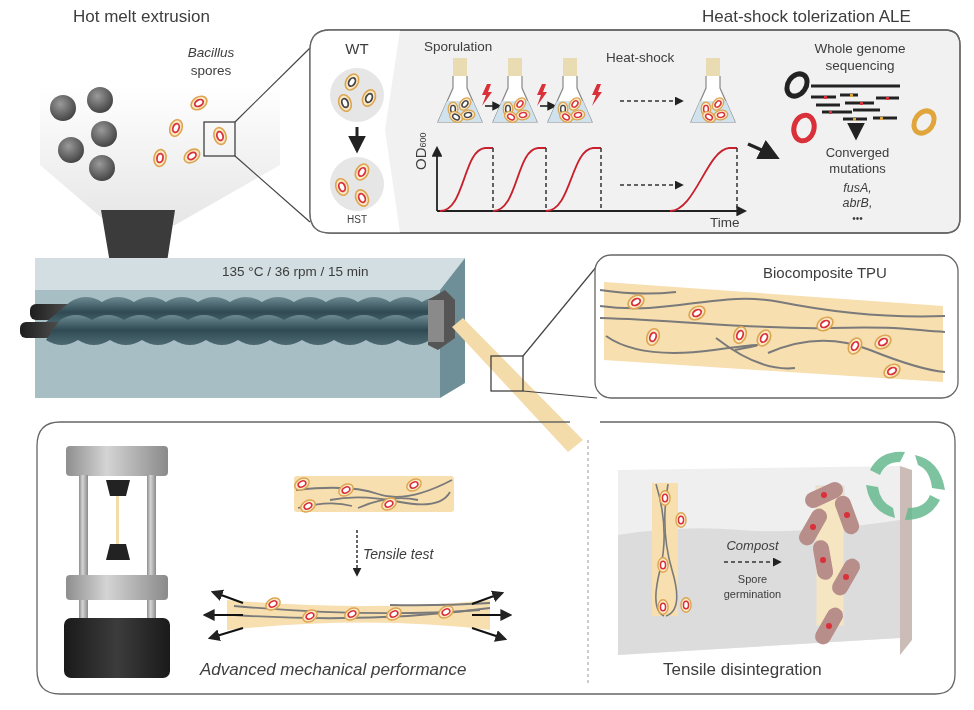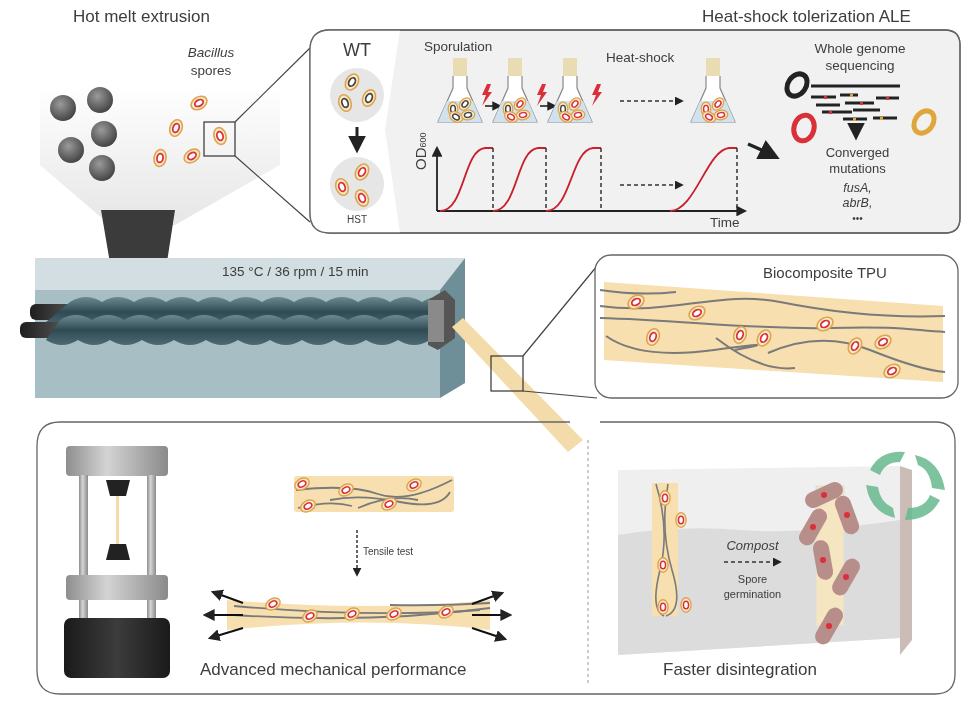--- a/index.html
+++ b/index.html
@@ -329,21 +329,21 @@
   </g>
 </svg>
 
 <div class="lbl" style="left:40px;top:7px;font-size:17px;margin-left:33px;">Hot melt extrusion</div>
 <div class="lbl c" style="left:178px;top:44px;width:66px;font-size:13.5px;line-height:18px;">
   <div class="it">Bacillus</div>
   <div>spores</div>
 </div>
 
 <div class="lbl" style="left:702px;top:7px;font-size:17px;">Heat-shock tolerization ALE</div>
-<div class="lbl c" style="left:337px;top:40px;width:40px;font-size:18px;">WT</div>
+<div class="lbl c" style="left:337px;top:40px;width:40px;font-size:15px;">WT</div>
 <div class="lbl c" style="left:333px;top:214px;width:48px;font-size:10px;">HST</div>
 <div class="lbl" style="left:424px;top:39px;font-size:13.5px;text-align:right;">Sporulation</div>
 <div class="lbl" style="left:606px;top:50px;font-size:13.5px;">Heat-shock</div>
 <div class="lbl" style="left:412px;top:170px;font-size:15px;transform:rotate(-90deg);transform-origin:left top;"><span>OD</span><span style="font-size:9px;">600</span></div>
 <div class="lbl" style="left:710px;top:215px;font-size:13.5px;">Time</div>
 <div class="lbl c" style="left:800px;top:40px;width:120px;font-size:13.5px;line-height:17px;">
   <div>Whole genome</div>
   <div>sequencing</div>
 </div>
 <div class="lbl c it" style="left:820px;top:181px;width:75px;font-size:12.5px;line-height:15px;">
@@ -352,22 +352,22 @@
   <div style="font-style:normal;font-size:10px;">•••</div>
 </div>
 <div class="lbl c" style="left:810px;top:145px;width:95px;font-size:13px;line-height:16px;">
   <div>Converged</div>
   <div>mutations</div>
 </div>
 
 <div class="lbl" style="left:222px;top:264px;font-size:13.5px;">135 °C / 36 rpm / 15 min</div>
 <div class="lbl" style="left:763px;top:264px;font-size:15px;">Biocomposite TPU</div>
 
-<div class="lbl" style="left:363px;top:546px;font-size:10px;">Tensile test</div>
-<div class="lbl" style="left:200px;top:660px;font-size:17px;">Advanced mechanical performance</div>
+<div class="lbl" style="left:363px;top:546px;font-size:14px;font-style:italic;">Tensile test</div>
+<div class="lbl" style="left:200px;top:660px;font-size:17px;font-style:italic;">Advanced mechanical performance</div>
 
 <div class="lbl c" style="left:715px;top:538px;width:75px;font-size:13px;font-style:italic;">Compost</div>
 <div class="lbl c" style="left:710px;top:572px;width:85px;font-size:11px;line-height:15px;">
   <div>Spore</div>
   <div>germination</div>
 </div>
-<div class="lbl" style="left:663px;top:660px;font-size:17px;">Faster disintegration</div>
+<div class="lbl" style="left:663px;top:660px;font-size:17px;">Tensile disintegration</div>
 </div>
 
 </body></html>

